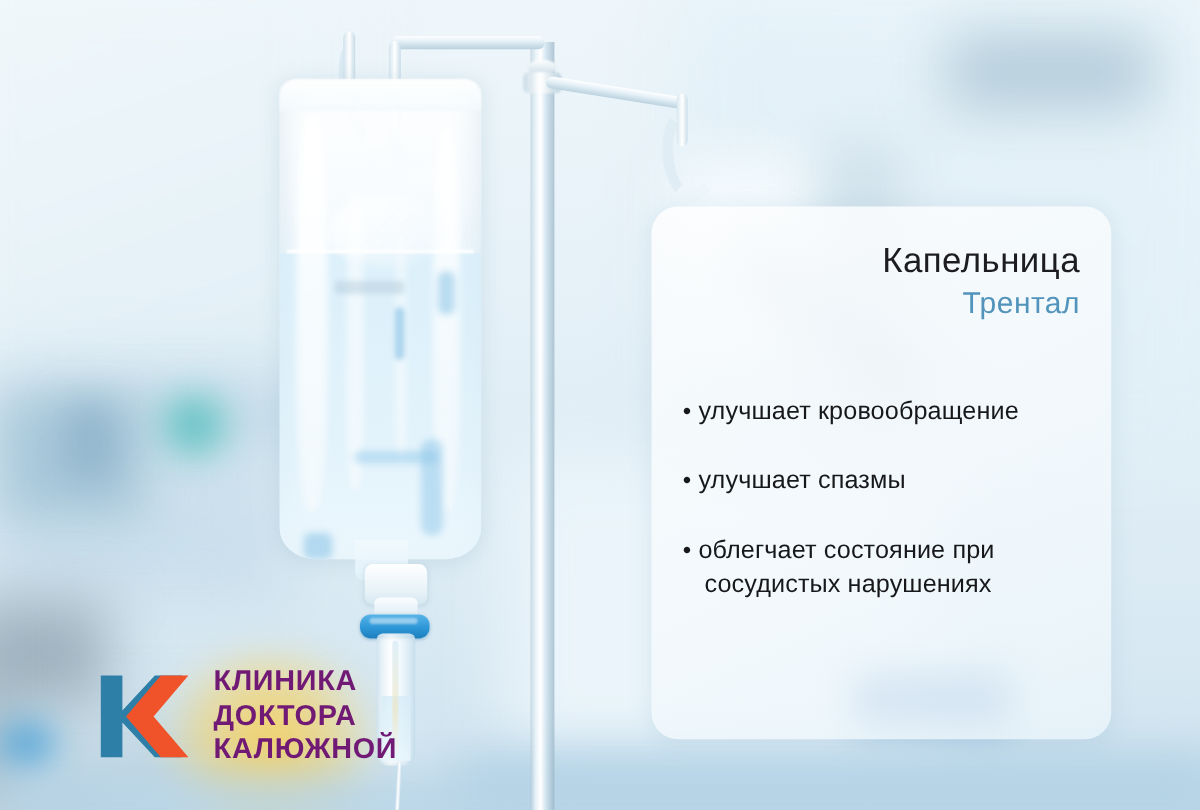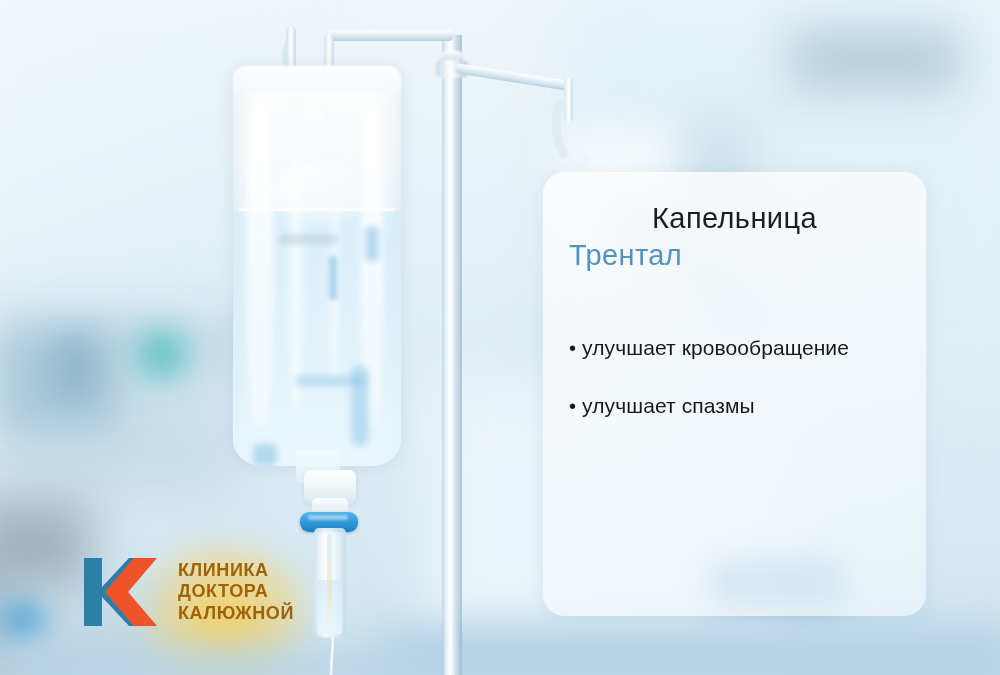--- a/index.html
+++ b/index.html
@@ -363,31 +363,31 @@
     overflow: hidden;
   }
   .card-inner {
     position: relative;
     width: 100%;
     height: 100%;
     box-sizing: border-box;
     padding: 30px 26px 0 26px;
   }
   .title-main {
-    text-align: center;
+    text-align: right;
     font-size: 29px;
     font-weight: 300;
     letter-spacing: .4px;
     color: #1d1d20;
     line-height: 1.12;
     margin: 0;
   }
   .title-sub {
-    text-align: left;
-    font-size: 29px;
+    text-align: right;
+    font-size: 25px;
     font-weight: 300;
     letter-spacing: .4px;
     color: #5394bc;
     line-height: 1.22;
     margin: 4px 0 0 0;
   }
   .bullets {
     margin: 60px 0 0 0;
     padding: 0;
     list-style: none;
@@ -412,25 +412,25 @@
   
   .logo {
     position: absolute;
     left: 82px; top: 554px;
     display: flex;
     align-items: center;
     gap: 14px;
   }
   .logo-mark { display: block; }
   .logo-text {
-    font-size: 18px;
+    font-size: 24px;
     font-weight: 700;
     letter-spacing: .6px;
     line-height: 1.19;
-    color: #a16207;
+    color: #701a75;
     text-transform: uppercase;
   }
   .logo-text div { white-space: nowrap; }
 </style>
 </head>
 <body>
 
 <div id="stage">
 
   <div class="bg-base"></div>
@@ -495,20 +495,21 @@
   <div class="tube"></div>
 
   <div class="card">
     <div class="card-inner">
       <h1 class="title-main">Капельница</h1>
       <h2 class="title-sub">Трентал</h2>
 
       <ul class="bullets">
         <li class="bullet"><span class="dot">•</span> <span>улучшает кровообращение</span></li>
         <li class="bullet"><span class="dot">•</span> <span>улучшает спазмы</span></li>
+        <li class="bullet"><span class="dot">•</span> <span>облегчает состояние при сосудистых нарушениях</span></li>
       </ul>
     </div>
   </div>
 
   <div class="logo">
     <svg class="logo-mark" width="82" height="76" viewBox="0 0 82 76">
       <path d="M2 4 H20 V33 L47 4 H70 L38 38 L70 72 H47 L20 43 V72 H2 Z" fill="#2e7fa8"></path>
       <path d="M75 4 L46 38 L75 72 H52 L23 38 L52 4 Z" fill="#f0522a"></path>
     </svg>
     <div class="logo-text">

